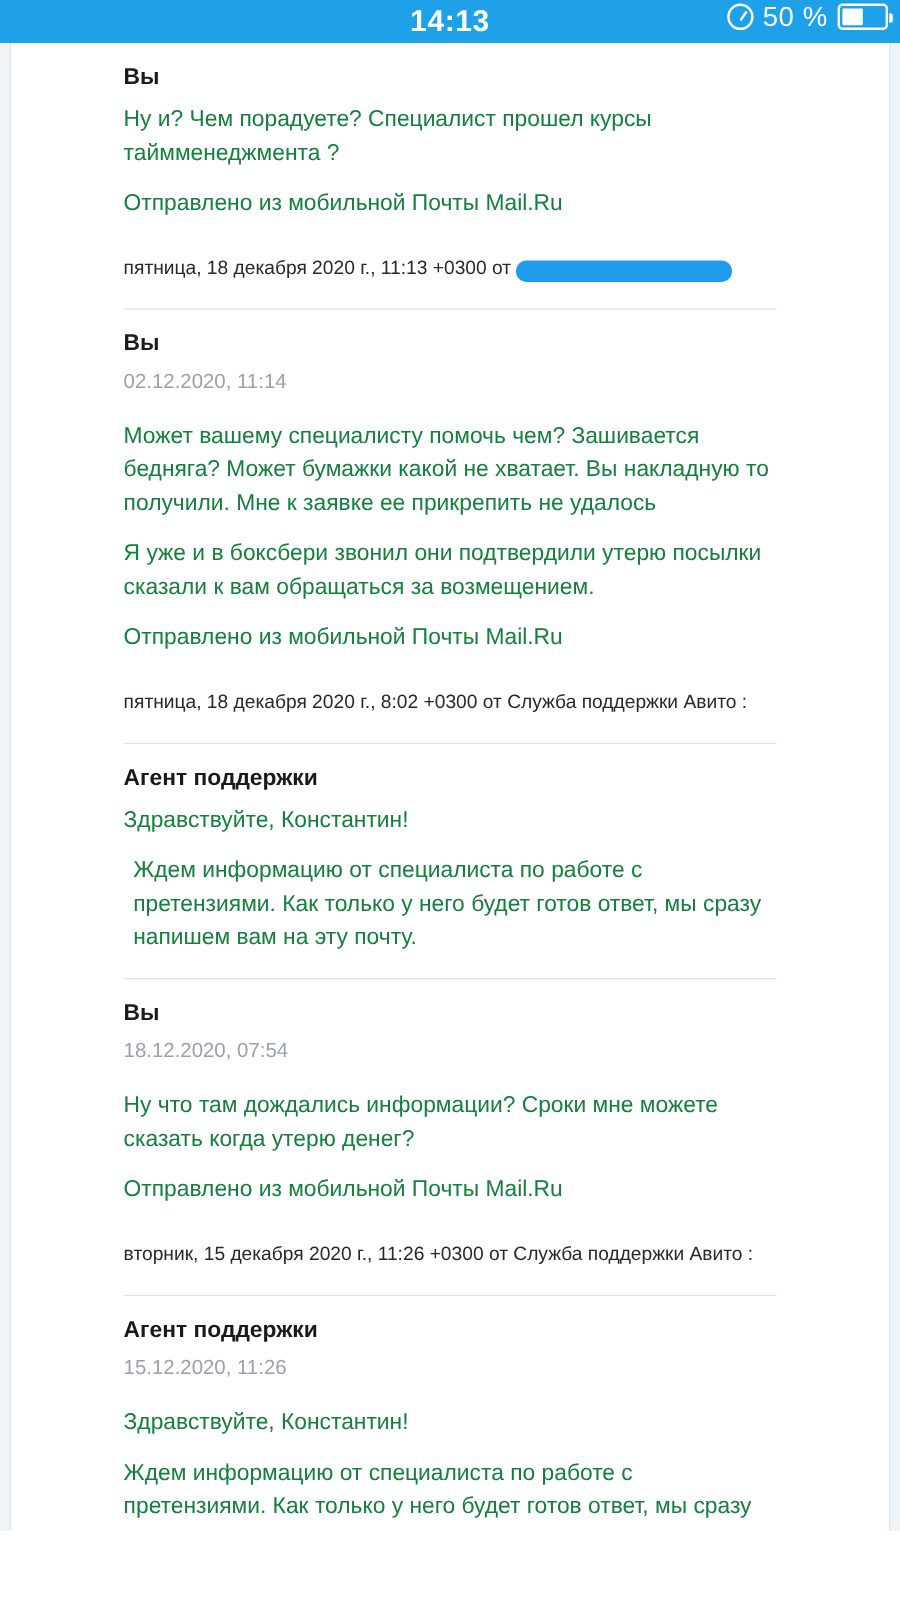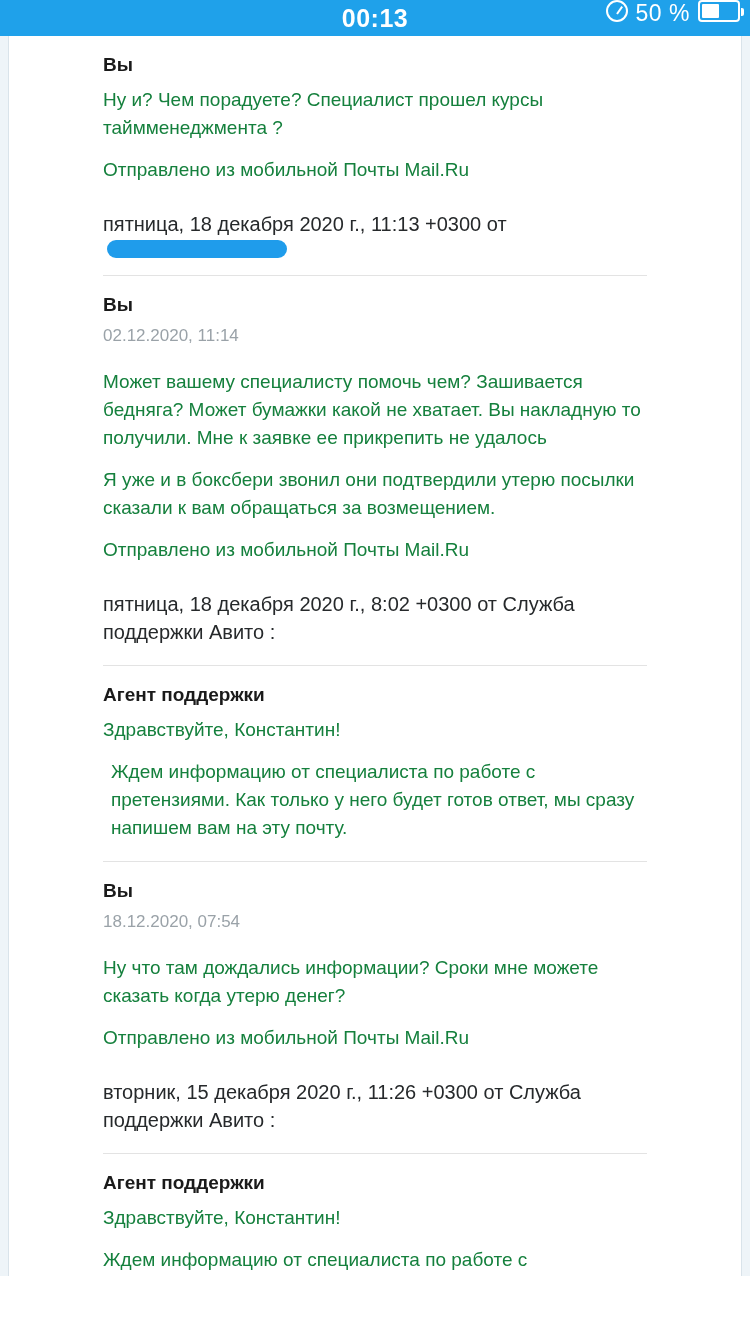--- a/index.html
+++ b/index.html
@@ -32,21 +32,21 @@
     font-size: 25px;
     font-weight: bold;
     line-height: 36px;
   }
   .statusbar .right {
     position: absolute;
     right: 10px;
     top: 0;
     height: 28px;
     display: flex;
-    align-items: flex-start;
+    align-items: center;
     gap: 8px;
   }
   .statusbar .battery-pct {
     font-size: 23px;
     font-weight: normal;
   }
   .lock-icon {
     width: 22px;
     height: 22px;
     border: 2px solid #ffffff;
@@ -149,21 +149,21 @@
   .body-line {
     font-size: 19px;
     color: #15803d;
     line-height: 28px;
     margin: 0 0 0 0;
   }
   .body-line + .body-line { margin-top: 14px; }
   .para-gap { margin-top: 26px; }
   .para-gap-sm { margin-top: 2px; }
   .quote-line {
-    font-size: 20px;
+    font-size: 16px;
     color: #26292b;
     line-height: 28px;
     margin-top: 26px;
     display: flex;
     align-items: center;
     flex-wrap: wrap;
   }
   .redaction {
     display: inline-block;
     width: 180px;
@@ -175,21 +175,21 @@
     top: 2px;
   }
   .indent {
     padding-left: 8px;
   }
 </style>
 </head>
 <body>
 
 <div class="statusbar">
-  <span class="time">00:13</span>
+  <span class="time">14:13</span>
   <div class="right">
     <span class="lock-icon"></span>
     <span class="battery-pct">50 %</span>
     <span class="battery">
       <span class="fill" id="battery-fill" style="width: 50%;"></span>
     </span>
   </div>
 </div>
 
 <div class="page">
@@ -243,20 +243,21 @@
         <div class="quote-line">
           <span>вторник, 15 декабря 2020 г., 11:26 +0300 от Служба поддержки Авито :</span>
         </div>
       </div>
       <div class="divider"></div>
     </div>
 
     <div class="msg">
       <div class="msg-inner">
         <div class="author">Агент поддержки</div>
+        <div class="timestamp">15.12.2020, 11:26</div>
         <div class="body-line">Здравствуйте, Константин!</div>
         <div class="body-line para-gap-sm">Ждем информацию от специалиста по работе с претензиями. Как только у него будет готов ответ, мы сразу напишем вам на эту почту.</div>
       </div>
 
     </div>
 
   </div>
 </div>
 
 </body></html>

